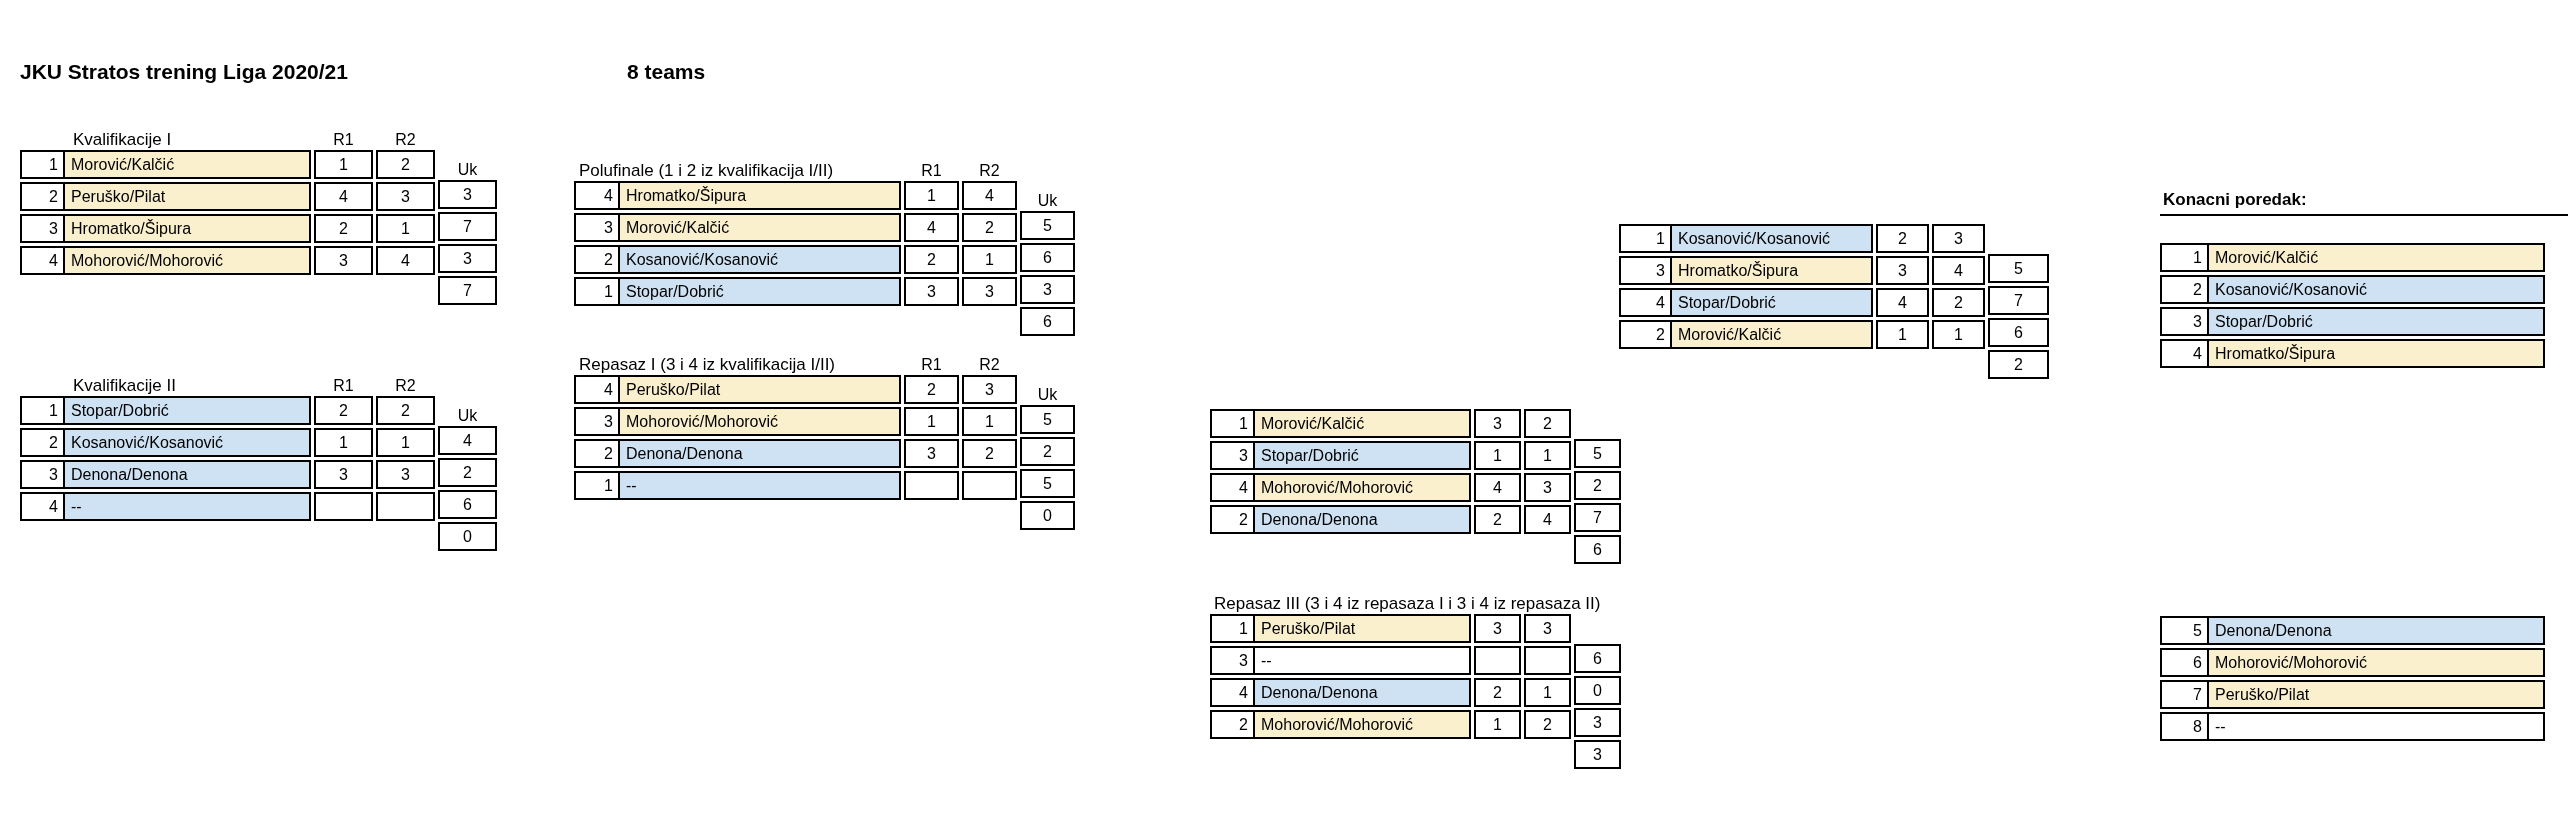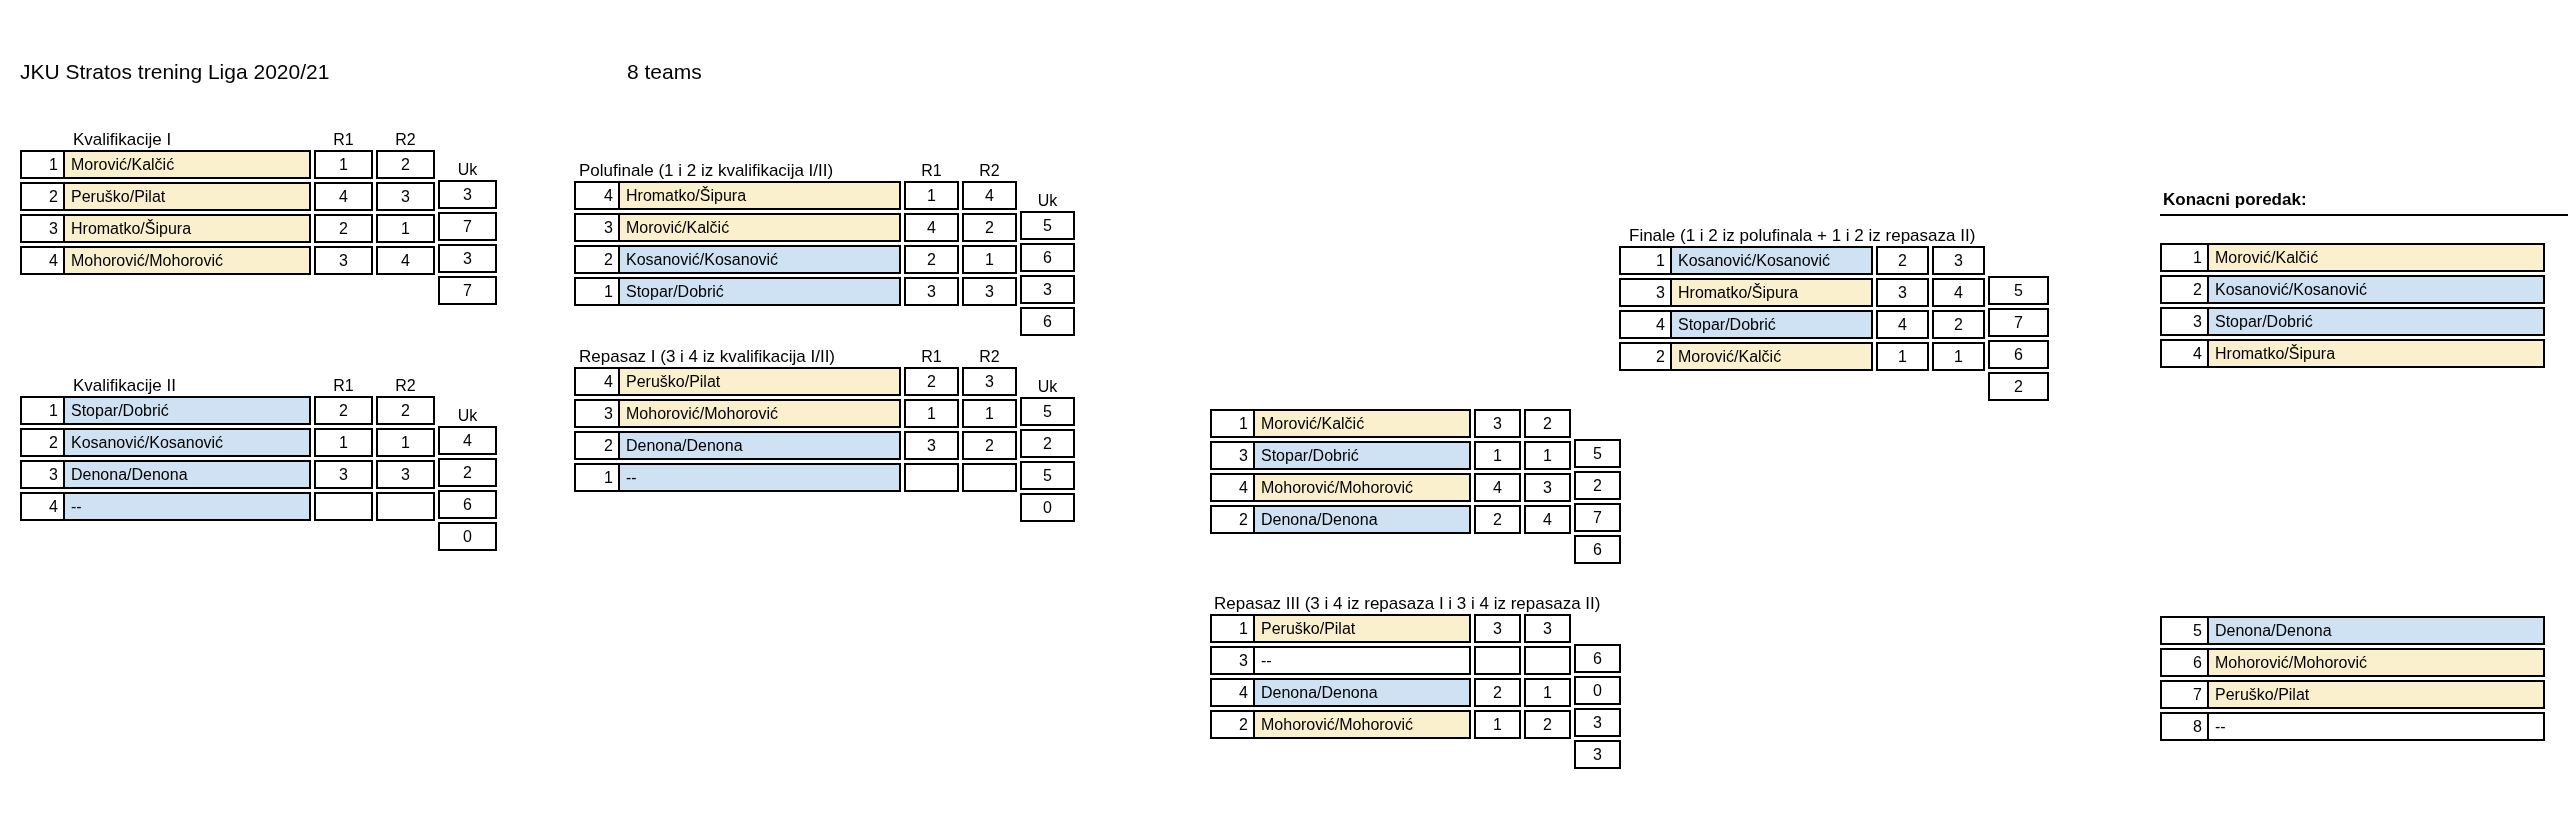--- a/index.html
+++ b/index.html
@@ -1,21 +1,21 @@
 <!DOCTYPE html>
 <html><head>
 <meta charset="utf-8">
 <style>
   html,body{margin:0;padding:0;}
   body{
     width:2576px;height:832px;position:relative;background:#fff;overflow:hidden;
     font-family:"Liberation Sans","DejaVu Sans",sans-serif;color:#000;
   }
   *{box-sizing:border-box;}
-  .big-title{position:absolute;top:57px;font-size:21px;font-weight:400;line-height:30px;white-space:nowrap;}
+  .big-title{position:absolute;top:57px;font-size:21px;font-weight:700;line-height:30px;white-space:nowrap;}
   .score-table{position:absolute;}
   .trow{display:flex;gap:3px;height:29px;margin-bottom:3px;}
   .cell-main{
     display:flex;width:calc(var(--rankw) + var(--namew));
     border:2px solid #000;background:#fff;height:100%;
   }
   .rank{
     width:var(--rankw);border-right:2px solid #000;text-align:right;
     padding-right:5px;font-size:16px;line-height:25px;background:#fff;
   }
@@ -183,21 +183,21 @@
           <span class="rank">1</span>
           <span class="nm" style="background: rgb(207, 226, 243);">Stopar/Dobrić</span>
         </div>
         <span class="sc">3</span>
         <span class="sc">3</span>
         <span class="sc">6</span>
       </div>
     </div>
 </div>
 
-<div class="score-table" style="left:574px;top:345px;--rankw:44px;--namew:283px;--sw:55px;--ti:3px">
+<div class="score-table" style="left:574px;top:353px;--rankw:44px;--namew:283px;--sw:55px;--ti:3px">
   <div class="trow hdr">
     <div class="cell-main">
         <span class="tbl-title">Repasaz I (3 i 4 iz kvalifikacija I/II)</span>
       </div>
     <span class="sc">R1</span>
     <span class="sc">R2</span>
     <span class="sc">Uk</span>
   </div>
   <div class="rows">
       <div class="trow">
@@ -320,25 +320,20 @@
           <span class="nm" style="background: rgb(251, 240, 205);">Mohorović/Mohorović</span>
         </div>
         <span class="sc">1</span>
         <span class="sc">2</span>
         <span class="sc">3</span>
       </div>
     </div>
 </div>
 
 <div class="score-table" style="left:1619px;top:224px;--rankw:51px;--namew:203px;--s1w:53px;--s2w:53px;--s3w:61px;--ti:8px">
-  <div class="trow hdr">
-    <div class="cell-main">
-        <span class="tbl-title">Finale (1 i 2 iz polufinala + 1 i 2 iz repasaza II)</span>
-      </div>
-  </div>
   <div class="rows">
       <div class="trow">
         <div class="cell-main">
           <span class="rank">1</span>
           <span class="nm" style="background: rgb(207, 226, 243);">Kosanović/Kosanović</span>
         </div>
         <span class="sc">2</span>
         <span class="sc">3</span>
         <span class="sc">5</span>
       </div>

